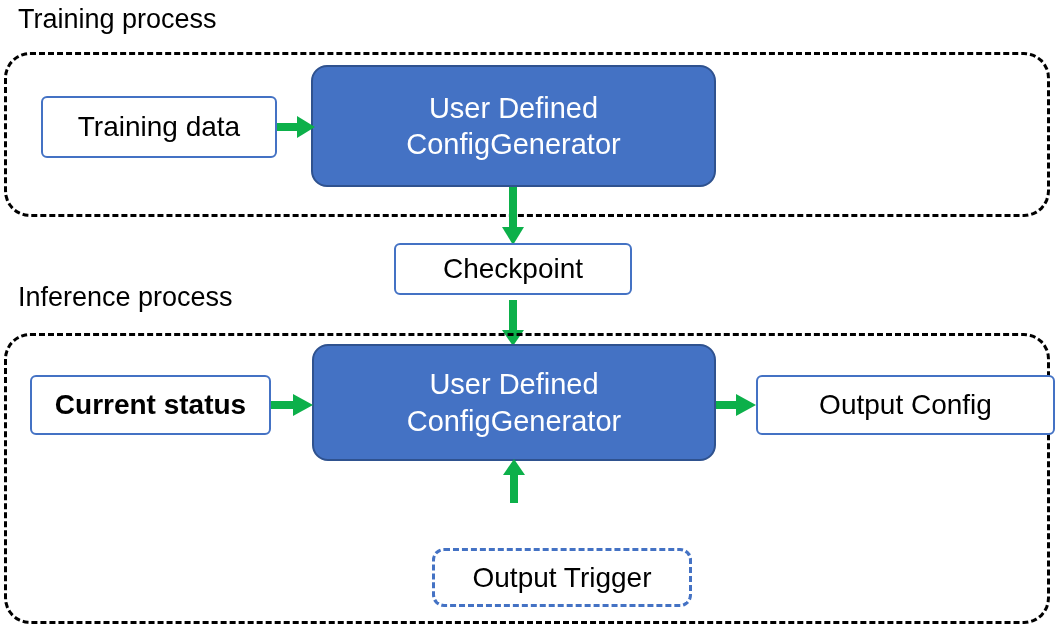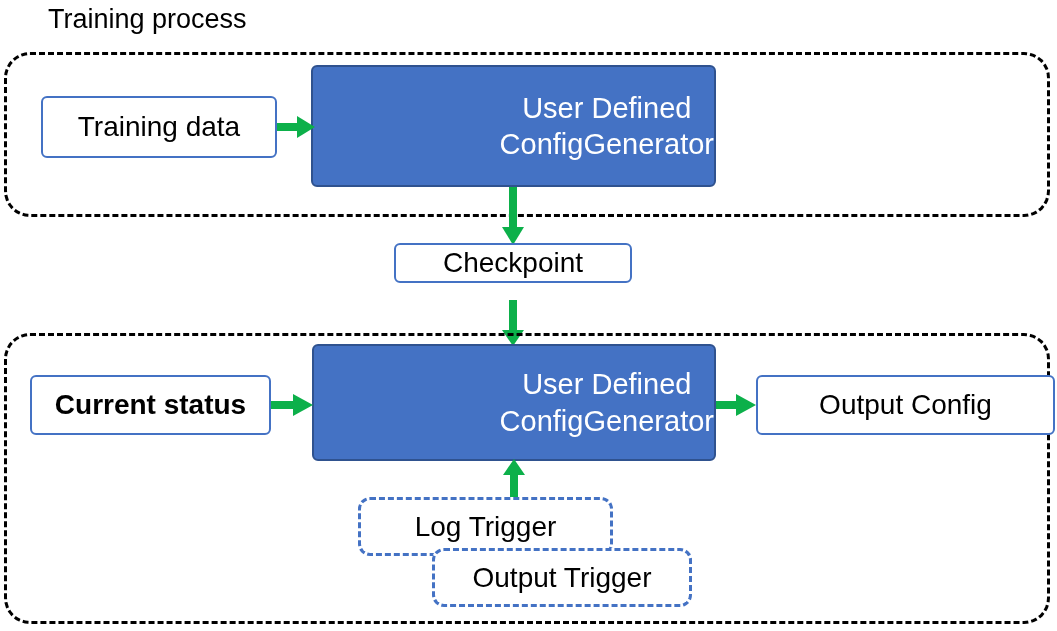--- a/index.html
+++ b/index.html
@@ -16,21 +16,20 @@
     overflow: hidden;
   }
 
   
   .section-label {
     position: absolute;
     font-size: 27px;
     color: #000000;
     white-space: nowrap;
     line-height: 1;
-    margin-left: 30px;
   }
 
   
   .process-container {
     position: absolute;
     border: 3px dashed #000000;
     border-radius: 26px;
     box-sizing: border-box;
     background: transparent;
   }
@@ -49,25 +48,25 @@
     font-size: 28px;
     line-height: 1.1;
     white-space: nowrap;
   }
 
   
   .node-filled {
     position: absolute;
     box-sizing: border-box;
     border: 2px solid #2F528F;
-    border-radius: 6px;
+    border-radius: 16px;
     background: #4472C4;
     display: flex;
     align-items: center;
-    justify-content: flex-end;
+    justify-content: center;
     text-align: center;
     color: #ffffff;
     font-size: 29px;
     line-height: 1.25;
   }
 
   
   .node-dashed {
     position: absolute;
     box-sizing: border-box;
@@ -110,27 +109,28 @@
   <svg class="arrow-svg" style="left:277px; top:112px;" width="40" height="30">
     <line x1="0" y1="15" x2="22" y2="15" stroke="#0CB04A" stroke-width="8"></line>
     <polygon points="20,4 38,15 20,26" fill="#0CB04A"></polygon>
   </svg>
 
   <svg class="arrow-svg" style="left:497px; top:187px;" width="32" height="60">
     <line x1="16" y1="0" x2="16" y2="42" stroke="#0CB04A" stroke-width="8"></line>
     <polygon points="5,40 27,40 16,58" fill="#0CB04A"></polygon>
   </svg>
 
-  <div class="node-box" style="left:394px; top:243px; width:238px; height:40px;">Checkpoint</div>
+  <div class="node-box" style="left:394px; top:243px; width:238px; height:52px;">Checkpoint</div>
 
   <svg class="arrow-svg" style="left:497px; top:300px;" width="32" height="48">
     <line x1="16" y1="0" x2="16" y2="32" stroke="#0CB04A" stroke-width="8"></line>
     <polygon points="5,30 27,30 16,46" fill="#0CB04A"></polygon>
   </svg>
 
+  <div class="section-label" style="left:18px; top:284px;">Inference process</div>
 
   <div class="process-container" style="left:4px; top:333px; width:1046px; height:291px;"></div>
 
   <div class="node-box" style="left:30px; top:375px; width:241px; height:60px;font-weight:bold;">Current status</div>
 
   <div class="node-filled" style="left:312px; top:344px; width:404px; height:117px;">
     <div>
       <div>User Defined</div>
       <div>ConfigGenerator</div>
     </div>
@@ -146,17 +146,16 @@
   <svg class="arrow-svg" style="left:716px; top:390px;" width="42" height="30">
     <line x1="0" y1="15" x2="22" y2="15" stroke="#0CB04A" stroke-width="8"></line>
     <polygon points="20,4 40,15 20,26" fill="#0CB04A"></polygon>
   </svg>
 
   <svg class="arrow-svg" style="left:498px; top:461px;" width="32" height="42">
     <line x1="16" y1="42" x2="16" y2="12" stroke="#0CB04A" stroke-width="8"></line>
     <polygon points="5,14 27,14 16,-2" fill="#0CB04A"></polygon>
   </svg>
 
-  <div class="node-dashed" style="left:358px; top:497px; width:255px; height:59px;">Log Trigger</div>
 
   <div class="node-dashed" style="left:432px; top:548px; width:260px; height:59px;">Output Trigger</div>
 
 </div>
 
 </body></html>

